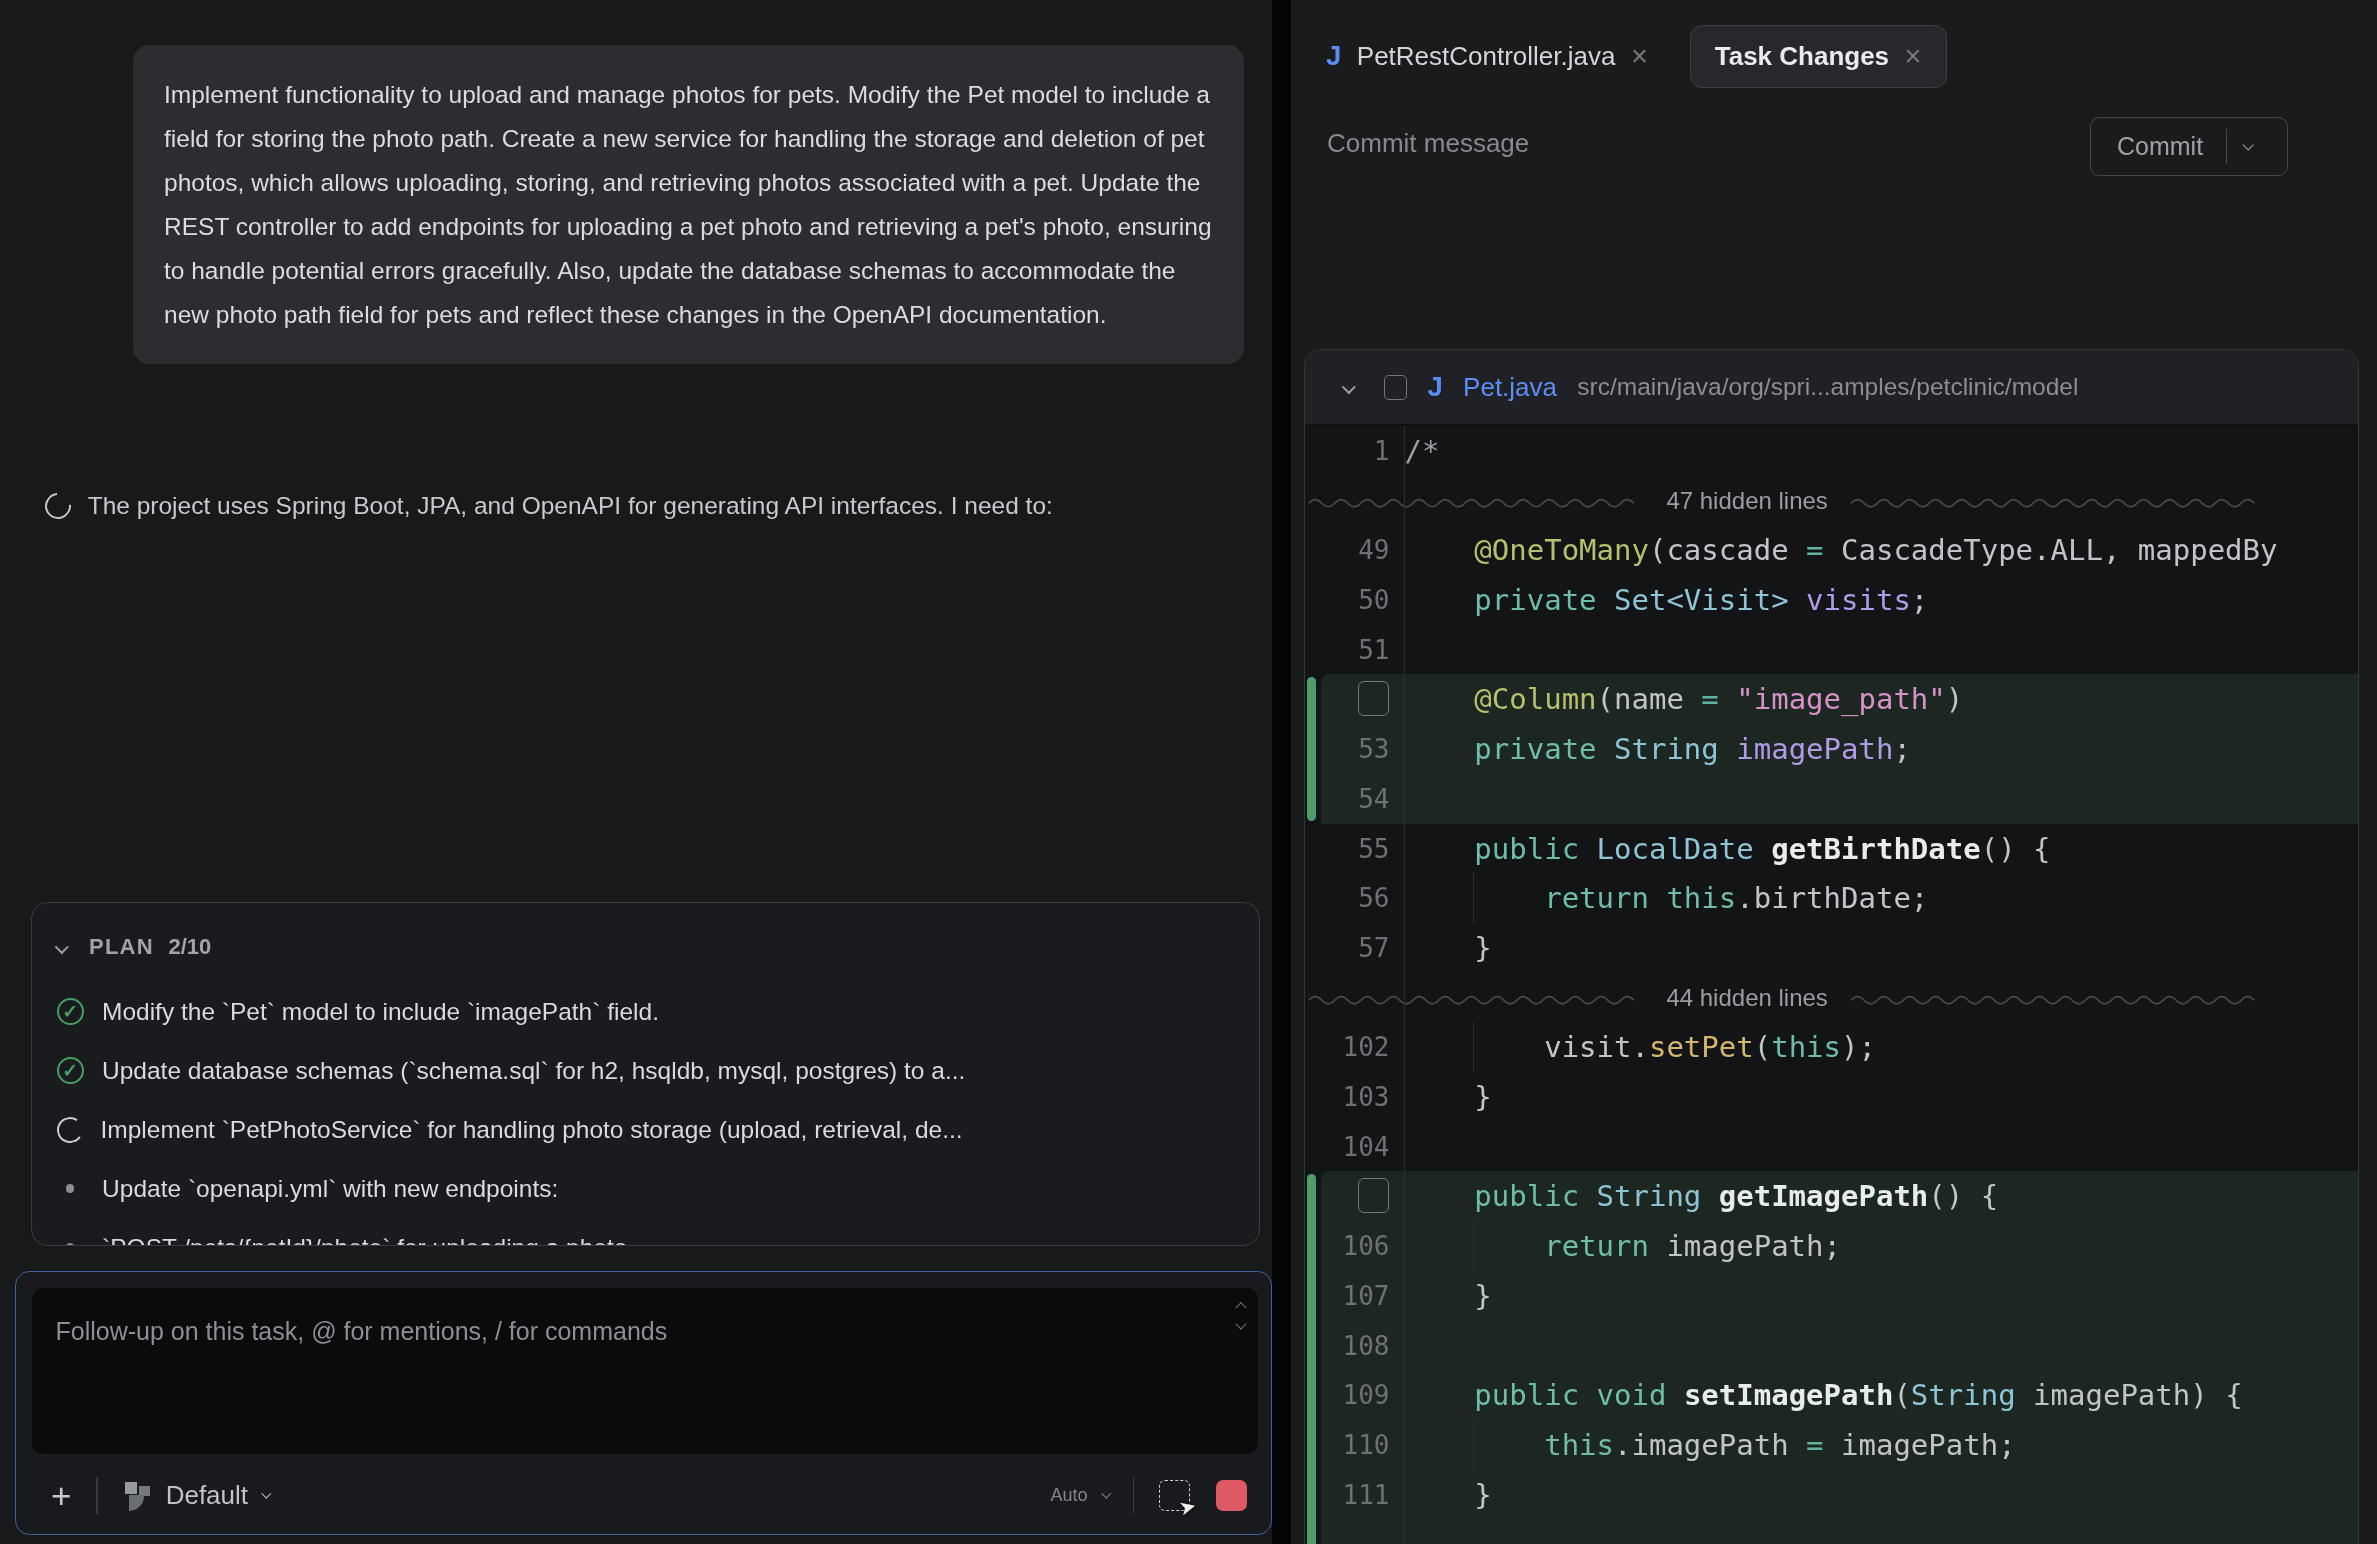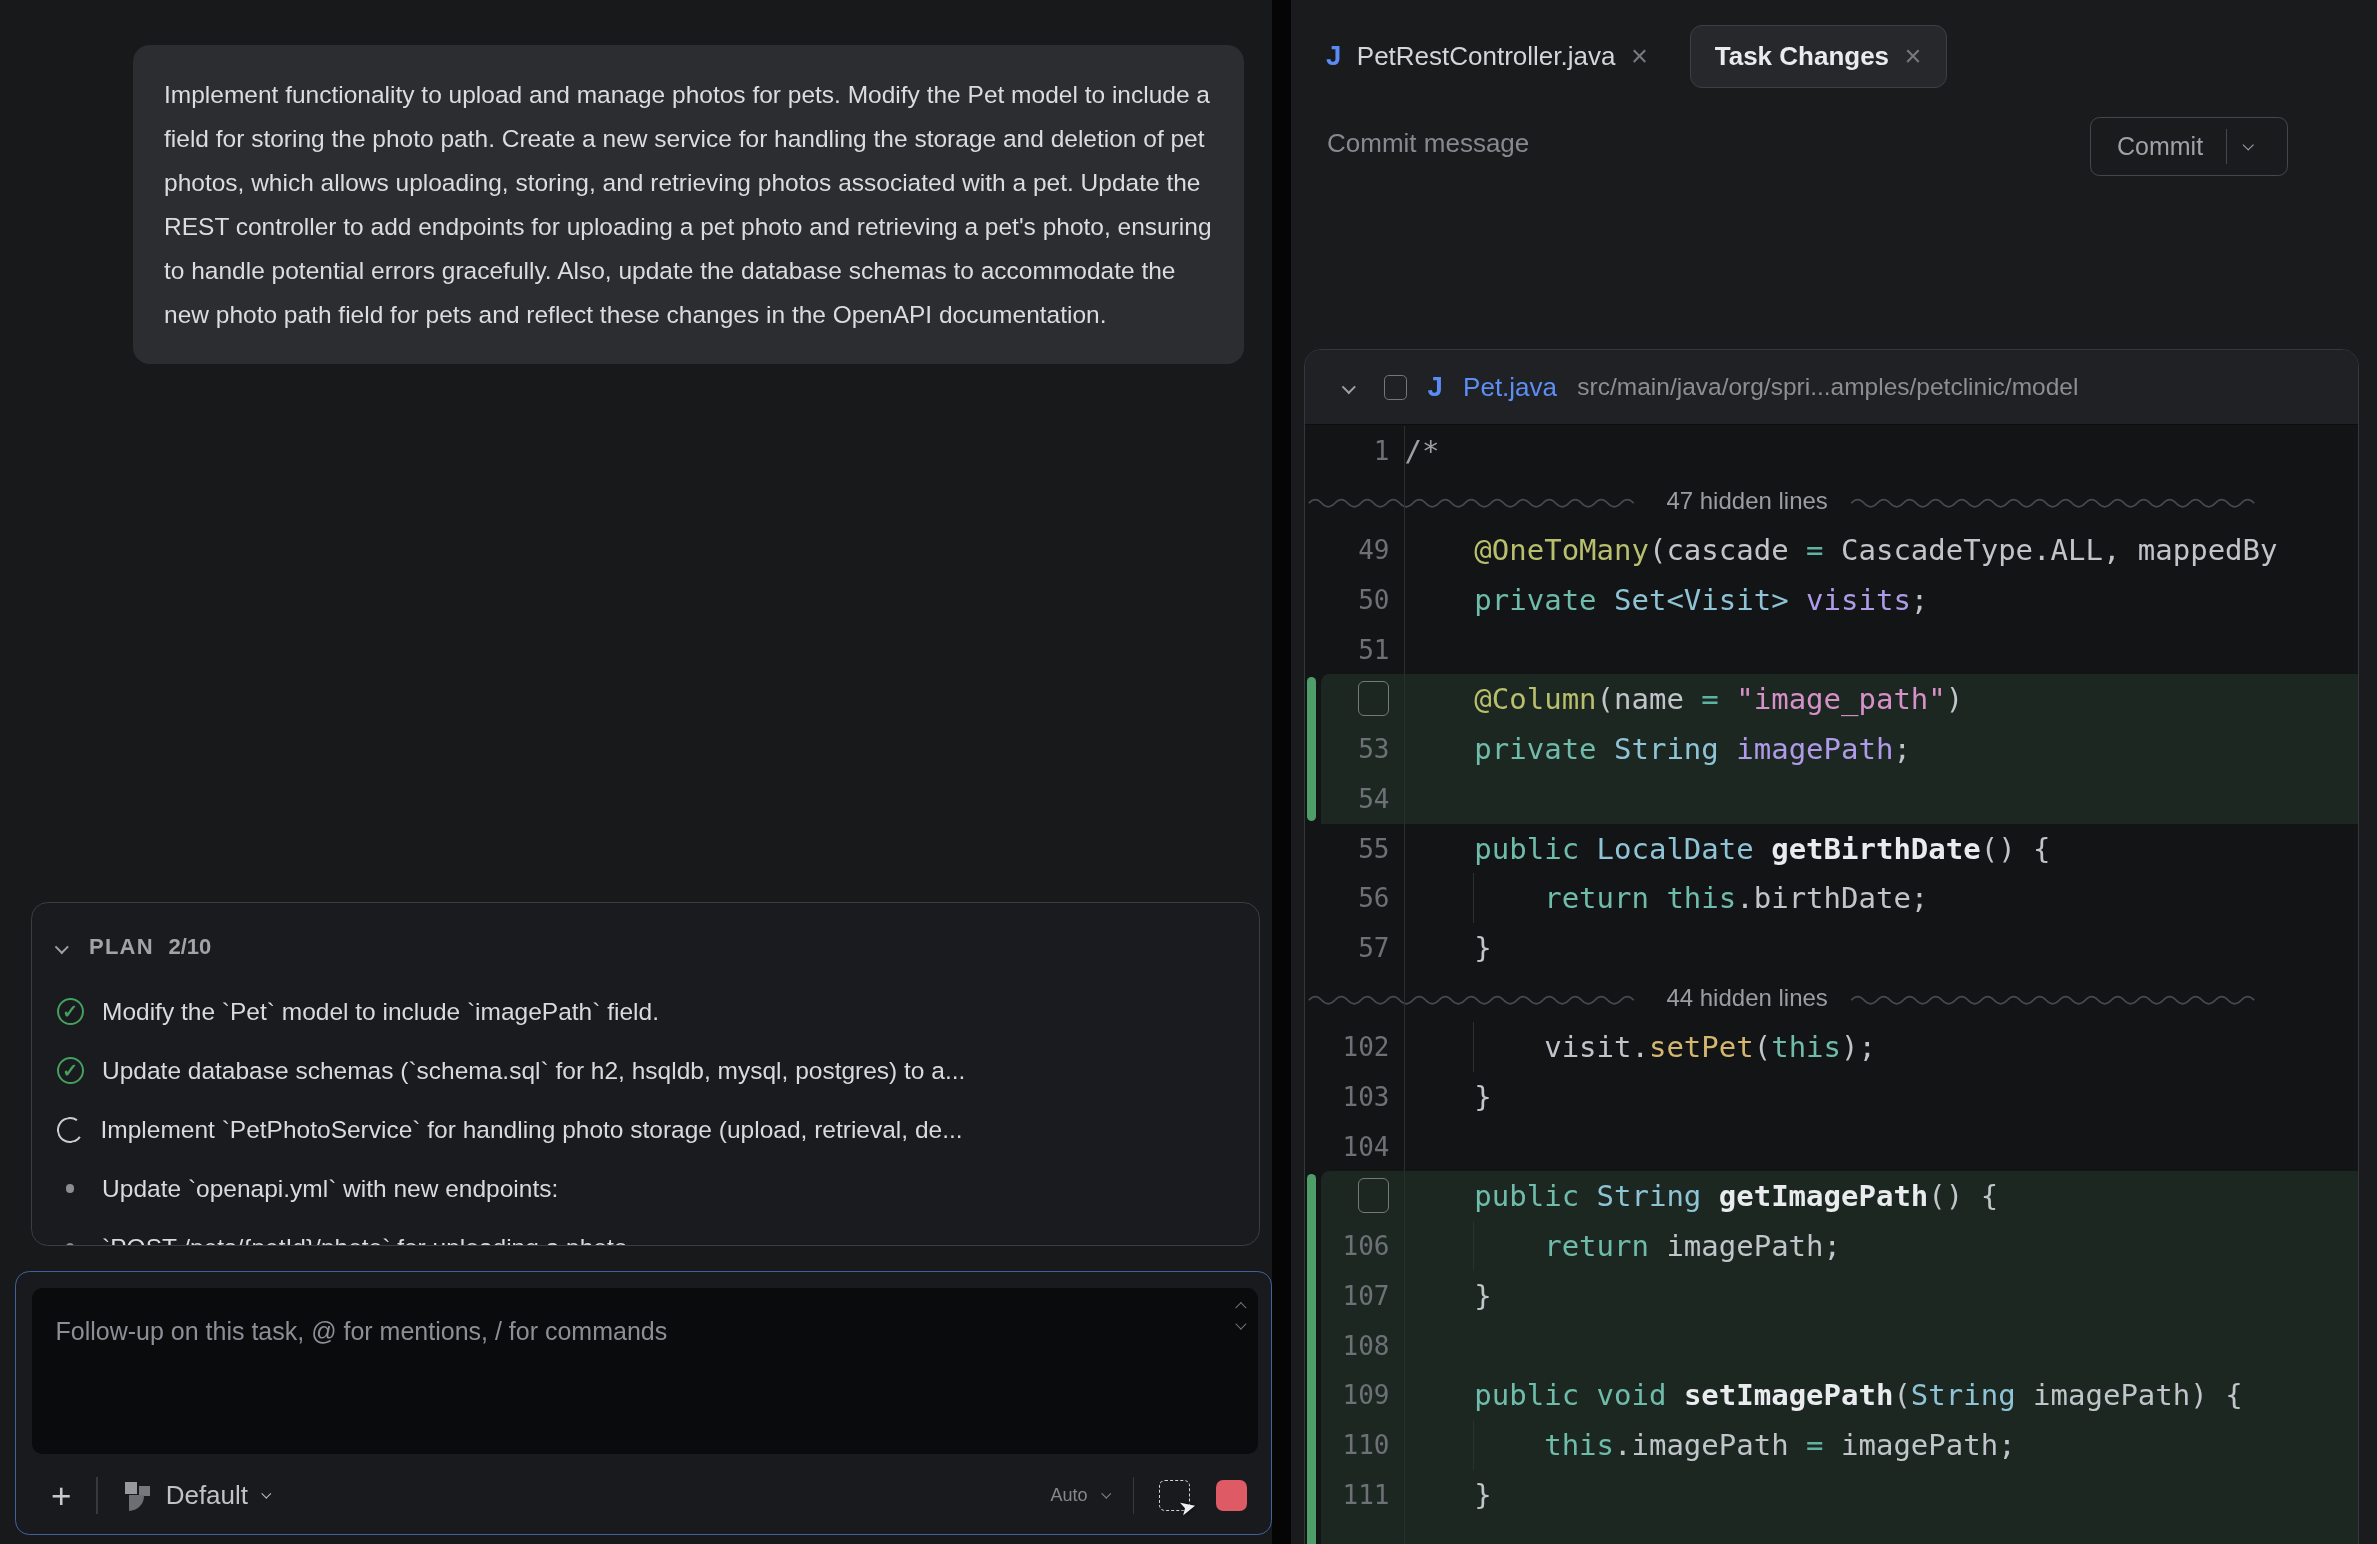--- a/index.html
+++ b/index.html
@@ -108,20 +108,24 @@
   .tk-ann{color:#b8bf6d} .tk-kw{color:#6fbcab} .tk-type{color:#8ec4d6} .tk-field{color:#af9be8}
   .tk-str{color:#d791c9} .tk-op{color:#5fb3a3} .tk-call{color:#d4b671}
   .tk-decl{color:#e9ebee;font-weight:700} .tk-pln{color:#c1c4c9} .tk-cmt{color:#9ba0a5}
 </style>
 </head>
 <body>
 
 <div id="left-panel" class="abs">
   <div id="prompt-bubble" class="abs">Implement functionality to upload and manage photos for pets. Modify the Pet model to include a field for storing the photo path. Create a new service for handling the storage and deletion of pet photos, which allows uploading, storing, and retrieving photos associated with a pet. Update the REST controller to add endpoints for uploading a pet photo and retrieving a pet's photo, ensuring to handle potential errors gracefully. Also, update the database schemas to accommodate the new photo path field for pets and reflect these changes in the OpenAPI documentation.</div>
 
+  <div id="status-row" class="abs">
+    <span class="arc-spinner"></span>
+    <span id="status-text">The project uses Spring Boot, JPA, and OpenAPI for generating API interfaces. I need to:</span>
+  </div>
 
   <div id="plan-card" class="abs">
     <div id="plan-header">
       <span class="chev"></span>
       <span id="plan-title">PLAN</span>
       <span id="plan-progress">2/10</span>
     </div>
     <div id="plan-items">
         <div class="plan-item" style="top: 90px;">
           <span class="ic-done">✓</span>

